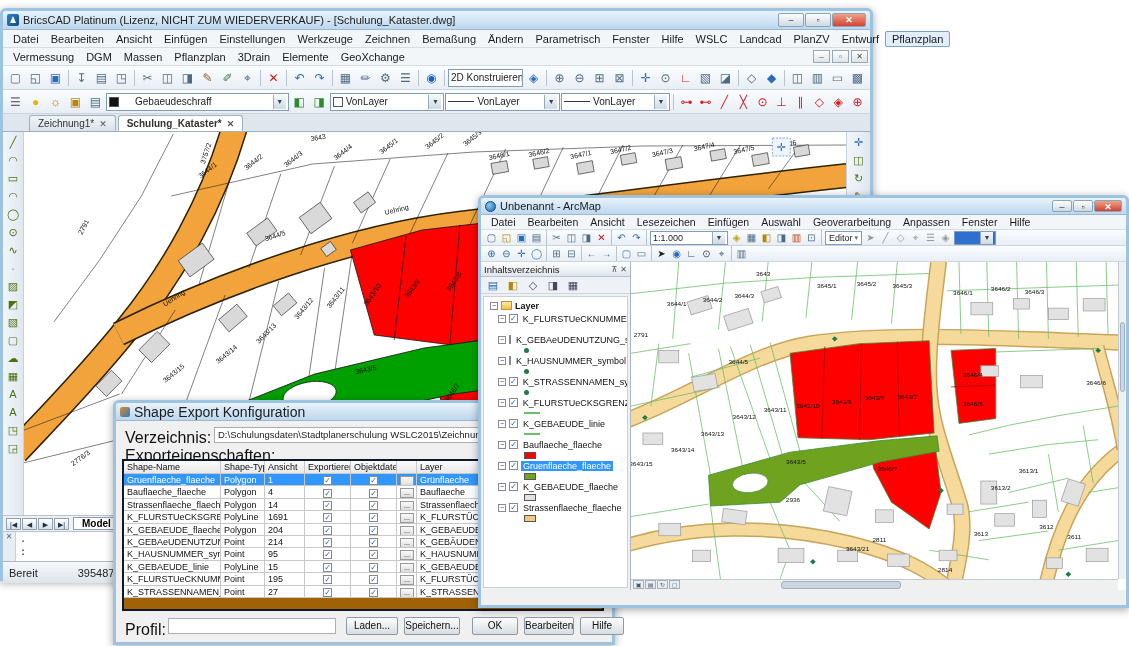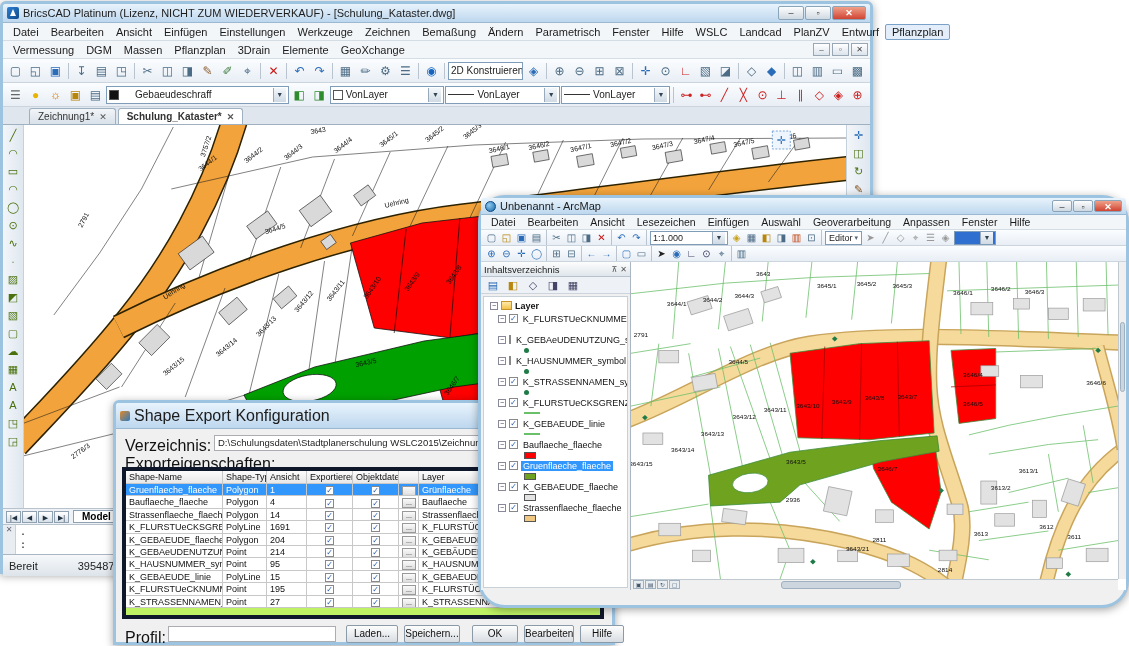--- a/index.html
+++ b/index.html
@@ -28,21 +28,21 @@
   .sep { width:1px; height:16px; background:#b9c4ce; margin:0 2px; }
   .combo { display:flex; align-items:center; height:18px; background:#fff; border:1px solid #7f9db9;
            font-size:10px; color:#222; padding:0 2px; gap:3px; white-space:nowrap; overflow:hidden; }
   .combo .sw { width:10px; height:10px; border:1px solid #555; background:#111; flex:0 0 auto; }
   .combo .sw.white { background:#fff; }
   .combo .line-sw { width:26px; height:1px; background:#333; flex:0 0 auto; }
   .combo .arrow { margin-left:auto; width:13px; height:14px; background:linear-gradient(#f4f8fb,#cfdae4);
                   border-left:1px solid #9ab; font-size:7px; line-height:14px; text-align:center; color:#345; }
 
   
-  #bricscad { left:0; top:1px; width:873px; height:573px; }
+  #bricscad { left:0; top:8px; width:873px; height:573px; }
   #bcs-menurow2 { position:relative; }
   .mdibtns { position:absolute; right:2px; top:2px; display:flex; gap:2px; }
   .mdib { width:17px; height:13px; border:1px solid #99a7b5; background:linear-gradient(#fff,#dce4ec);
           font-size:8px; line-height:11px; text-align:center; color:#444; }
   .doctabs { display:flex; align-items:flex-end; height:18px; background:#dfe6ee; border-bottom:1px solid #9fb0c0; padding-left:26px; }
   .dtab { display:flex; align-items:center; gap:5px; padding:1px 8px; font-size:10px; height:16px;
           border:1px solid #9fb0c0; border-bottom:none; background:linear-gradient(#f2f5f8,#d9e1ea);
           color:#333; border-radius:3px 3px 0 0; margin-right:2px; }
   .dtab.active { background:#fff; font-weight:bold; }
   .dtab .x { font-size:9px; color:#555; }
@@ -58,43 +58,43 @@
   .modeltab { margin-left:3px; padding:0 8px; height:13px; border:1px solid #8fa0b0; background:#fff;
               font-weight:bold; font-size:10px; line-height:12px; }
   .cmdline { height:30px; background:#fff; border-top:1px solid #b8c2cc; display:flex; }
   .cmdgrip { width:13px; background:#e8edf2; border-right:1px solid #c8d0d8; font-size:8px; color:#667; text-align:center; }
   .cmdtext { font-family:"DejaVu Sans Mono", monospace; font-size:10px; color:#222; padding:1px 4px; }
   .statusbar { height:22px; display:flex; align-items:center; background:linear-gradient(#f6f8fa,#dde4ea);
                border-top:1px solid #aab6c2; font-size:11px; color:#222; padding:0 6px; gap:40px; }
 
   
   #dialog { left:113px; top:400px; width:502px; height:245px; z-index:2; }
-  #dialog .titlebar { height:26px; font-size:16px; }
+  #dialog .titlebar { height:18px; font-size:14px; }
   .dlg-body { position:relative; height:100%; font-size:10px; color:#111; }
   .dlg-label { position:absolute; font-size:16px; color:#111; }
   .dlg-field { position:absolute; height:16px; background:#fff; border:1px solid #abadb3; font-size:9.5px;
                padding:1px 3px; color:#222; white-space:nowrap; overflow:hidden; }
-  .dlg-table { position:absolute; left:6px; top:38px; width:482px; height:152px; border:4px solid #0f172a;
-               background:#bef264; overflow:hidden; }
+  .dlg-table { position:absolute; left:6px; top:38px; width:482px; height:152px; border:2px solid #0f172a;
+               background:#a16207; overflow:hidden; }
   .tr { display:flex; height:12.4px; background:#fff; border-bottom:1px solid #c8c8c8; }
   .tr.head { background:linear-gradient(#fcfcfc,#e8e8e8); font-weight:normal; height:13px; }
   .tr.selrow { background:#3297fd; color:#fff; }
   .td { padding:0 3px; border-right:1px solid #c8c8c8; font-size:9px; line-height:12px;
         white-space:nowrap; overflow:hidden; }
   .c0{width:97px;} .c1{width:44px;} .c2{width:40px;} .c3{width:46px;text-align:center;} .c4{width:46px;text-align:center;}
   .c5{width:20px;text-align:center;} .c6{flex:1;}
   .cb { display:inline-block; width:9px; height:9px; border:1px solid #888; background:#fff;
         font-size:8px; line-height:8px; color:#2a5db0; text-align:center; vertical-align:middle; }
   .dots-btn { display:inline-block; width:14px; height:10px; border:1px solid #999;
               background:linear-gradient(#fafafa,#ddd); font-size:7px; line-height:8px; }
   .dlg-btn { position:absolute; height:18px; border:1px solid #8a9aa8; border-radius:2px;
              background:linear-gradient(#fdfdfd,#d8dde2); font-size:10px; text-align:center; line-height:16px; color:#111; }
 
   
-  #arcmap { left:478px; top:195px; width:651px; height:413px; z-index:3;border-radius:27px; }
+  #arcmap { left:478px; top:195px; width:651px; height:413px; z-index:3; }
   #arcmap .titlebar { height:17px; }
   #arcmap .menubar { height:15px; font-size:10.5px; }
   #arcmap .toolbar { height:16px; }
   #arcmap .tbi { width:15px; height:14px; font-size:10px; line-height:14px; }
   .arc-body { display:flex; height:328px; }
   .toc { width:150px; background:#f0f0f0; border-right:1px solid #aab6c2; display:flex; flex-direction:column; }
   .toc-head { height:15px; display:flex; align-items:center; background:linear-gradient(#fdfdfd,#dfe6ec);
               border-bottom:1px solid #b8c2cc; font-size:9.5px; padding:0 3px; color:#222; }
   .toc-head .hicons { margin-left:auto; display:flex; gap:3px; font-size:8px; color:#555; }
   .toc-tools { height:17px; display:flex; align-items:center; gap:2px; background:#eef2f6;

